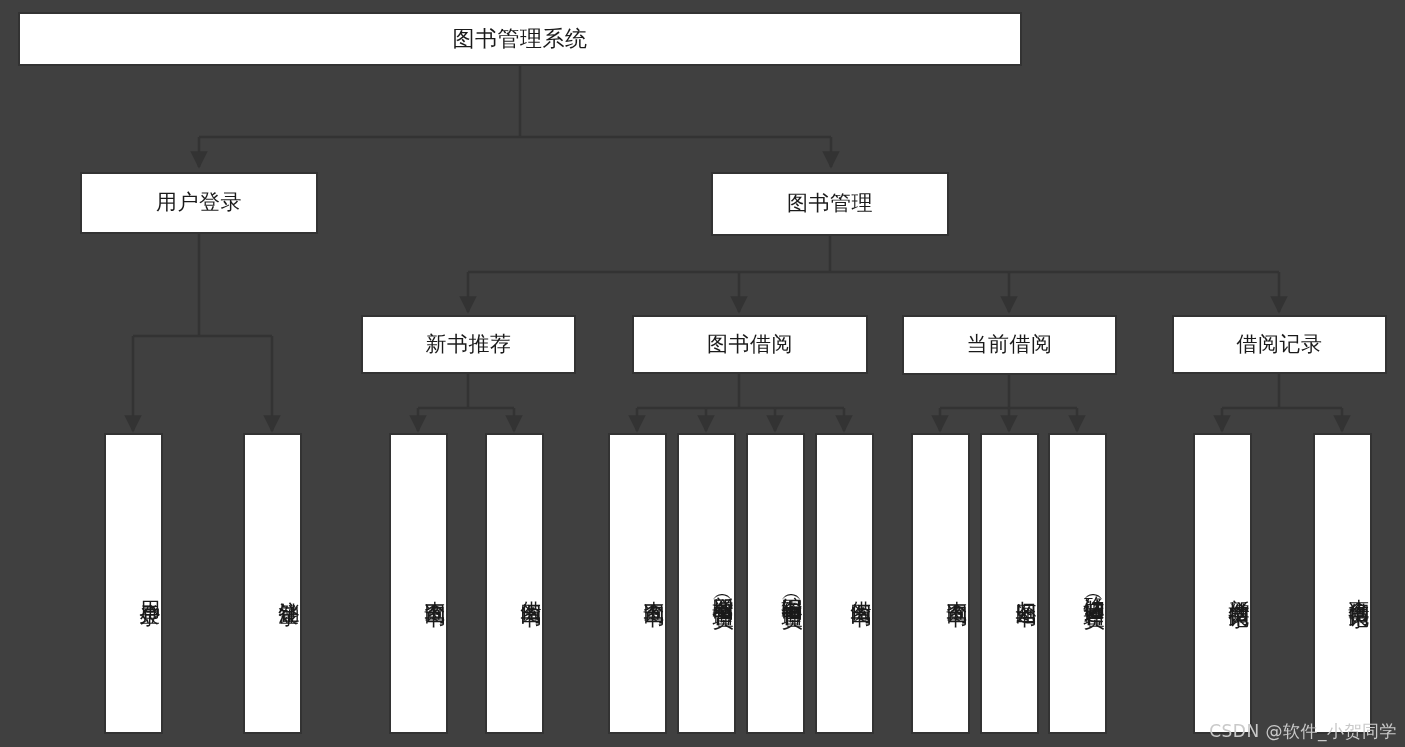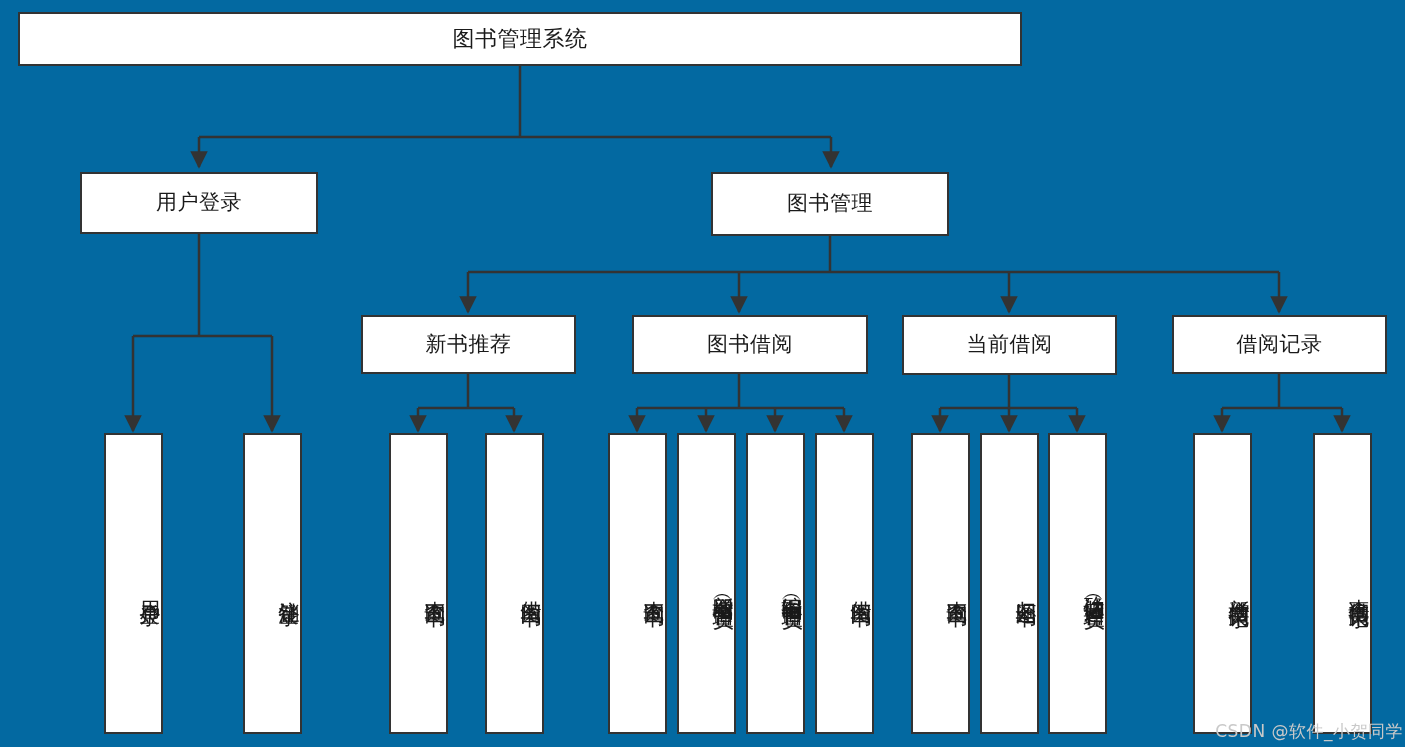--- a/index.html
+++ b/index.html
@@ -7,21 +7,21 @@
     padding: 0;
     background: #ffffff;
   }
   body {
     font-family: "DejaVu Sans", "Liberation Sans", sans-serif;
   }
   #canvas {
     position: relative;
     width: 1405px;
     height: 747px;
-    background: #0369a1;
+    background: #404040;
     overflow: hidden;
   }
   svg.wires {
     position: absolute;
     left: 0;
     top: 0;
     width: 1405px;
     height: 747px;
     pointer-events: none;
   }
@@ -52,21 +52,21 @@
   .node.vert > span {
     writing-mode: vertical-rl;
     text-orientation: upright;
     display: block;
   }
   .node.root {
     font-size: 22px;
   }
   .watermark {
     position: absolute;
-    right: 2px;
+    right: 8px;
     bottom: 4px;
     font-size: 17px;
     color: #c9c9c9;
     white-space: nowrap;
     letter-spacing: 0.5px;
   }
 </style>
 </head>
 <body>
 

